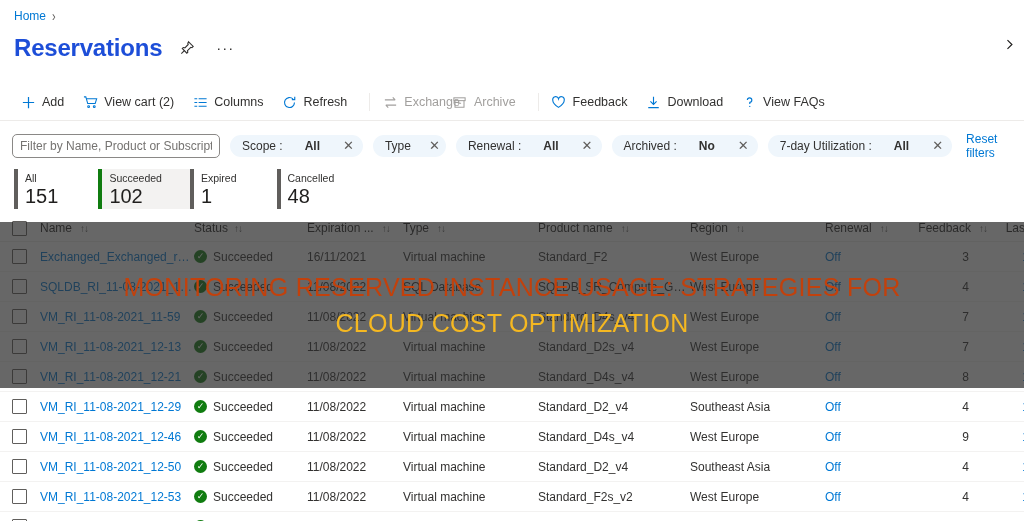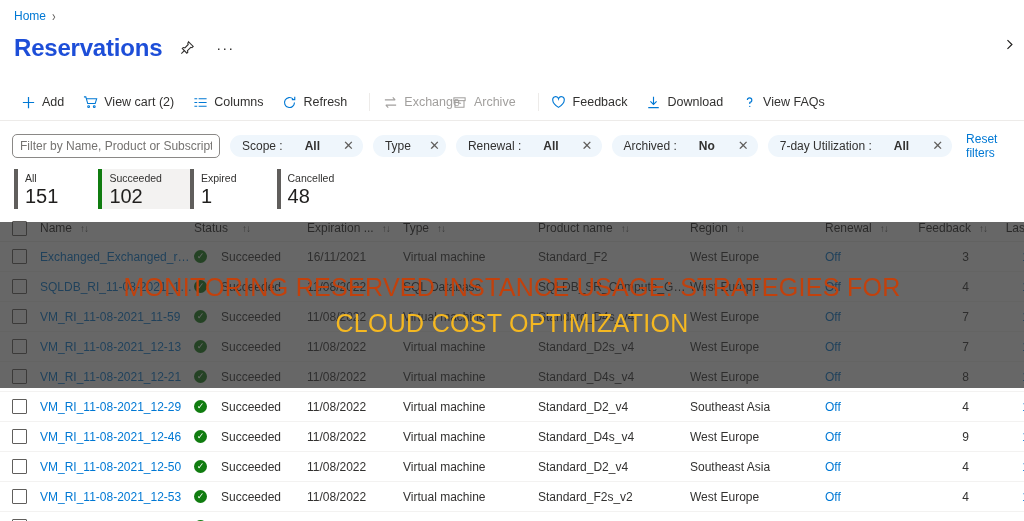--- a/index.html
+++ b/index.html
@@ -251,21 +251,21 @@
     display: flex;
     align-items: center;
     height: 29px;
     padding-left: 12px;
     border-bottom: 1px solid #f3f2f1;
     color: #323130;
   }
   .cell { white-space: nowrap; overflow: hidden; text-overflow: ellipsis; }
   .c-check { width: 28px; flex: none; display: flex; align-items: center; }
   .c-name { width: 154px; flex: none; }
-  .c-status { width: 113px; flex: none; display: flex; align-items: center; gap: 14px; }
+  .c-status { width: 113px; flex: none; display: flex; align-items: center; gap: 6px; }
   .c-exp { width: 96px; flex: none; }
   .c-type { width: 135px; flex: none; }
   .c-prod { width: 152px; flex: none; }
   .c-region { width: 135px; flex: none; }
   .c-renewal { width: 94px; flex: none; }
   .c-qty { width: 72px; flex: none; text-align: right; padding-right: 22px; box-sizing: border-box; }
   .c-last { width: 70px; flex: none; text-align: right; padding-right: 8px; box-sizing: border-box; }
 
   .th.c-qty { justify-content: flex-end; padding-right: 4px; }
   .th.c-last { justify-content: flex-end; padding-right: 4px; }

